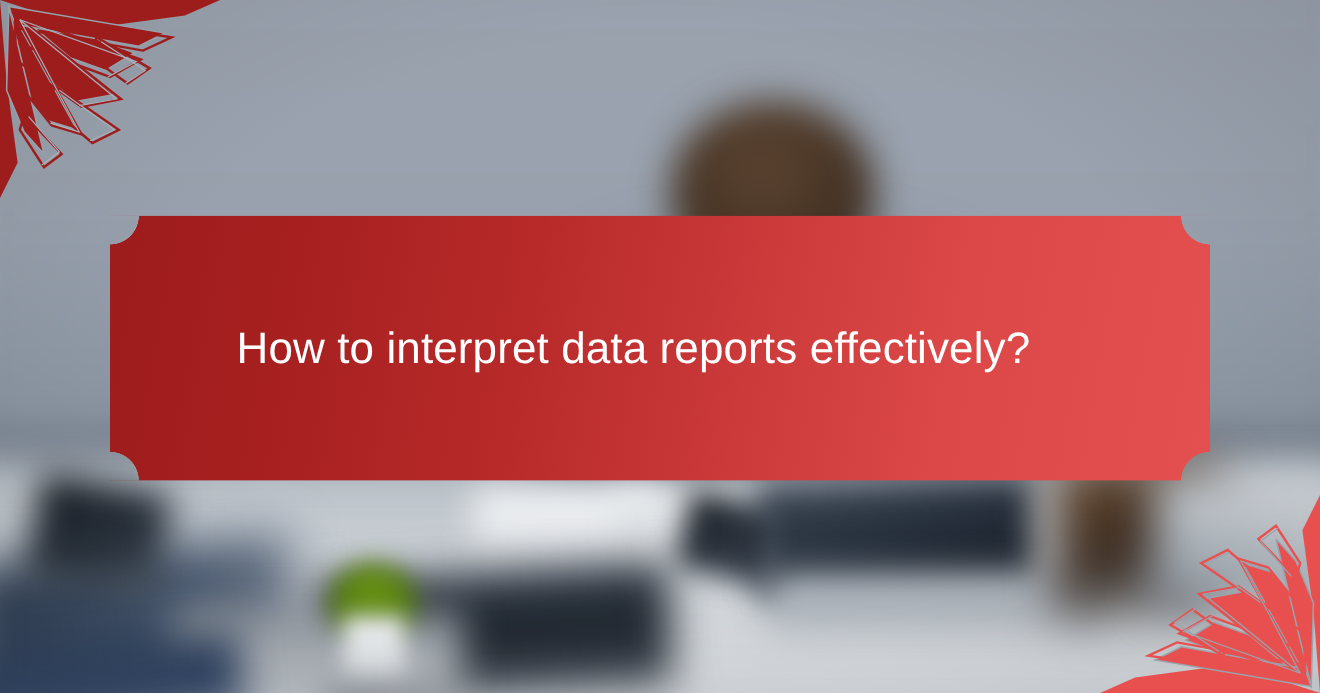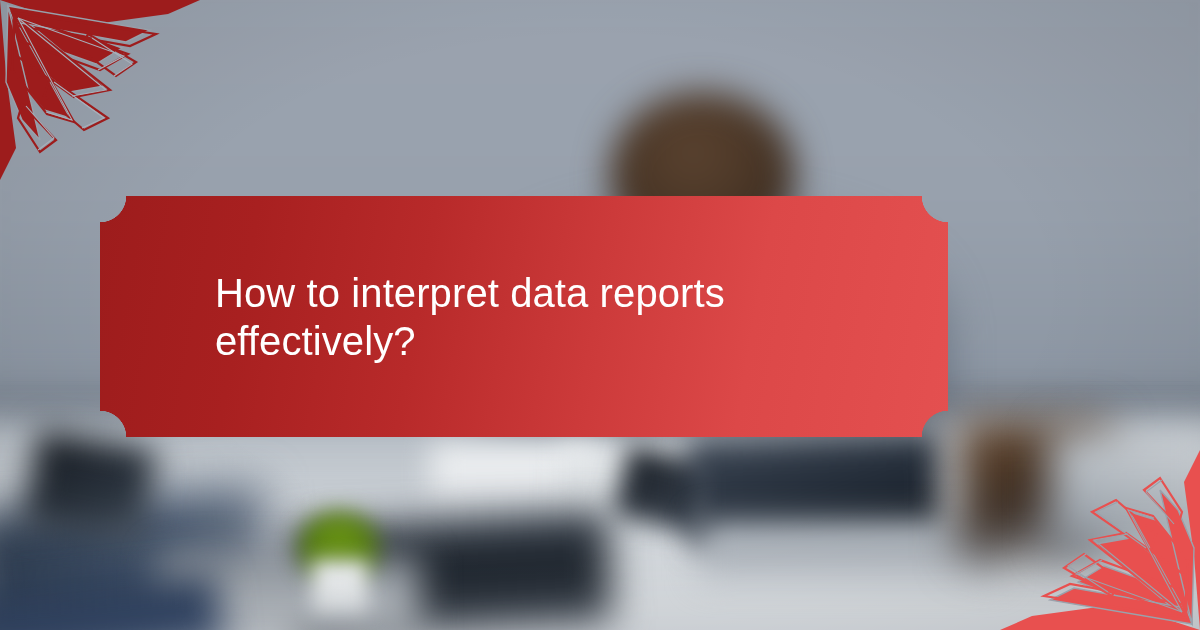--- a/index.html
+++ b/index.html
@@ -190,21 +190,21 @@
     pointer-events: none;
   }
   .ornament-tl { left: 0; top: 0; width: 200px; height: 180px; }
   .ornament-br { right: 0; bottom: 0; width: 200px; height: 180px; }
 
   
   .banner {
     position: absolute;
     left: 100px;
     top: 196px;
-    width: 848px;
+    width: 1000px;
     height: 241px;
   }
   .banner-shape {
     position: absolute;
     inset: 0;
     background: linear-gradient(100deg,
       #9d1c1c 0%,
       #a82020 18%,
       #b82a2a 38%,
       #cc3a3a 58%,

